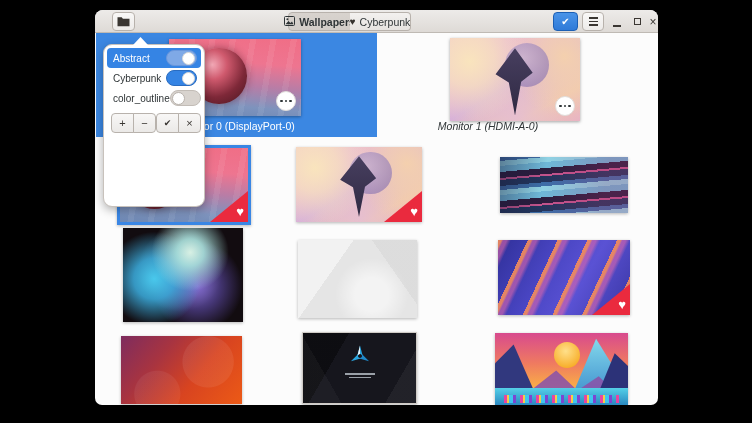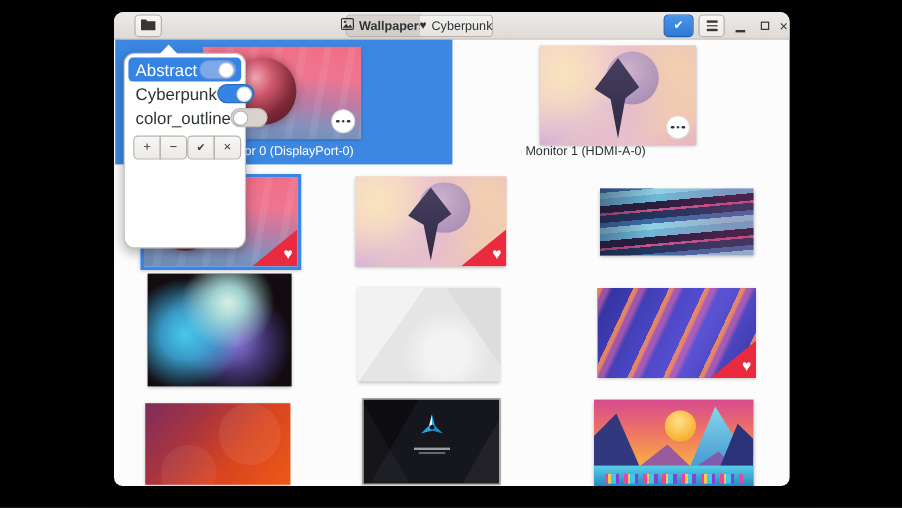--- a/index.html
+++ b/index.html
@@ -28,21 +28,21 @@
   .wc{position:absolute;top:2px;width:16px;height:19px;display:flex;align-items:center;justify-content:center;}
   .wc-min{left:514px;}
   .wc-min i{display:block;width:8px;height:1.5px;background:#3a3632;margin-top:9px;}
   .wc-max{left:534px;}
   .wc-max i{display:block;width:7px;height:7px;border:1.2px solid #3a3632;box-sizing:border-box;}
   .wc-close{left:550px;font-size:12px;color:#3a3632;}
 
   
   .monitor-panel{position:absolute;top:23px;height:104px;}
   .panel-0{left:1px;width:281px;background:#3b87e2;}
-  .panel-1{left:282px;width:222px;background:transparent;}
+  .panel-1{left:282px;width:222px;background:transparent;font-style:italic;}
   .mon-thumb{position:absolute;box-shadow:0 1px 3px rgba(0,0,0,.35);overflow:hidden;}
   .mon-label{position:absolute;left:0;right:0;bottom:5px;text-align:center;font-size:10.5px;}
   .panel-0 .mon-label{color:#ffffff;}
   .panel-1 .mon-label{color:#2e3436;}
   .dots-btn{position:absolute;right:5px;bottom:5px;width:20px;height:20px;border-radius:50%;
             background:#fff;border:1px solid #e0ddda;display:flex;align-items:center;justify-content:center;gap:2px;box-sizing:border-box;}
   .dots-btn i{display:block;width:2.5px;height:2.5px;border-radius:50%;background:#2e3436;}
 
   
   .thumb{position:absolute;overflow:hidden;box-shadow:0 1px 3px rgba(0,0,0,.28);}
@@ -112,21 +112,21 @@
   .specks{position:absolute;left:7%;right:7%;bottom:2px;height:8px;opacity:.95;
        background:repeating-linear-gradient(90deg,#f040a0 0 3px,#ffd040 3px 5px,#40c8f0 5px 9px,#8040d0 9px 12px,transparent 12px 16px);}
 
   
   .popover{position:absolute;left:8px;top:34px;width:102px;height:163px;background:#ffffff;
            border:1px solid #c8c2bc;border-radius:9px;box-shadow:0 3px 10px rgba(0,0,0,.3);
            z-index:50;box-sizing:border-box;padding:3px 3px 0 3px;}
   .pop-arrow{position:absolute;left:38px;top:27px;width:15px;height:8px;background:#fff;
            clip-path:polygon(50% 0,100% 100%,0 100%);z-index:51;}
   .cat-row{height:20px;display:flex;align-items:center;justify-content:space-between;
-           padding:0 4px 0 6px;border-radius:4px;font-size:14px;color:#2e3436;}
+           padding:0 4px 0 6px;border-radius:4px;font-size:10px;color:#2e3436;}
   .cat-row.sel{background:#3584e4;color:#fff;}
   .tg{position:relative;width:31px;height:16px;border-radius:9px;background:#d8d3ce;
       border:1px solid #c2bcb6;box-sizing:border-box;flex:none;}
   .tg i{position:absolute;top:0.5px;width:13px;height:13px;border-radius:50%;background:#fff;
       border:1px solid #b8b2ac;box-sizing:border-box;left:1px;}
   .tg.on{background:#3584e4;border-color:#2a6cc0;}
   .tg.on i{left:auto;right:1px;border-color:#d8d8d8;}
   .cat-row.sel .tg.on{background:#7fa9e6;border-color:#6a97dc;}
   .pop-footer{display:flex;justify-content:space-between;padding:5px 4px 0 4px;}
   .pair{display:flex;}

